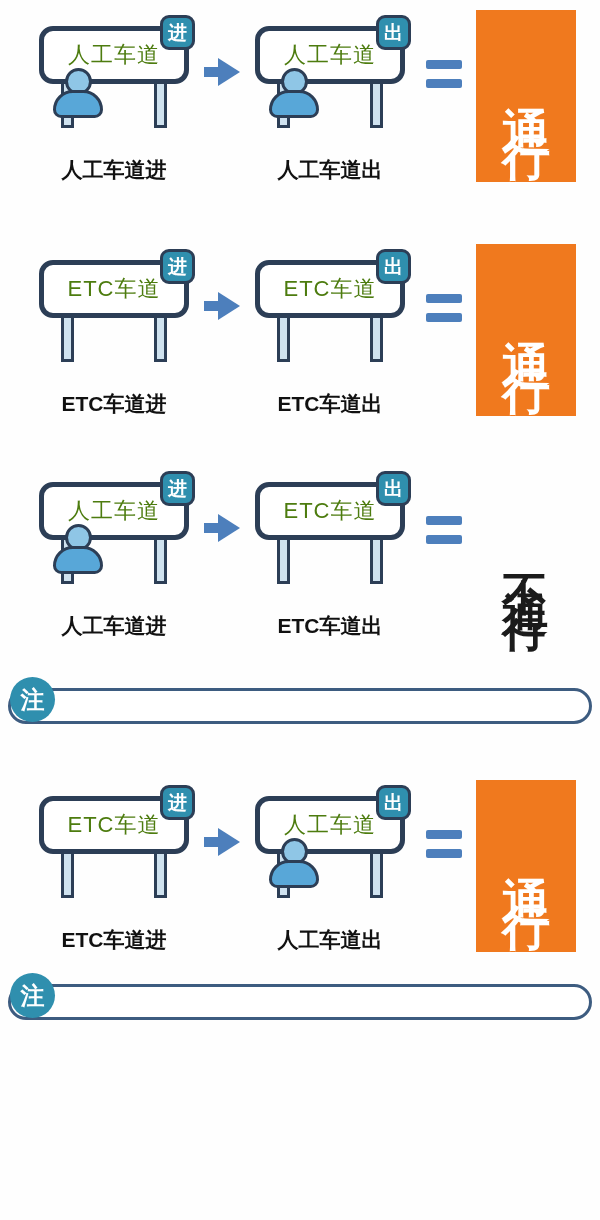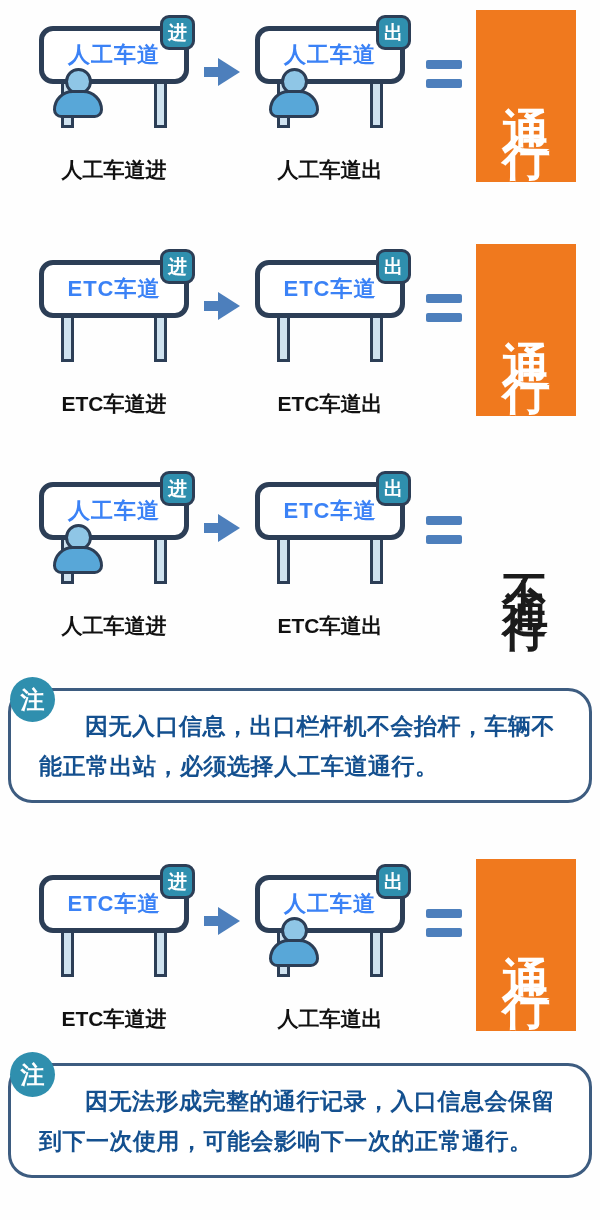--- a/index.html
+++ b/index.html
@@ -12,21 +12,21 @@
   .row-1 { padding-top:10px; }
   .row-2 { margin-top:60px; }
   .row-3 { margin-top:48px; }
   .row-4 { margin-top:56px; }
 
   .gate-group { width:172px; display:flex; flex-direction:column; align-items:center; }
   .gate { position:relative; margin-top:16px; width:150px; height:102px; }
   .sign { position:relative; width:150px; height:58px; background:#ffffff;
           border:5px solid #2c3e56; border-radius:14px;
           display:flex; align-items:center; justify-content:center; }
-  .sign-text { font-size:22px; font-weight:bold; color:#3b82f6; letter-spacing:1px; white-space:nowrap; }
+  .sign-text { font-size:22px; font-weight:normal; color:#4d7c0f; letter-spacing:1px; white-space:nowrap; }
   .badge { position:absolute; top:-16px; right:-11px; width:35px; height:35px;
            background:#2f8fae; border:3px solid #2c3e56; border-radius:9px;
            color:#ffffff; font-size:19px; font-weight:bold;
            display:flex; align-items:center; justify-content:center; }
   .legs { position:absolute; top:58px; left:22px; right:22px; display:flex; justify-content:space-between; }
   .leg { width:13px; height:44px; background:#cfe2ef; border:3px solid #2c3e56; border-top:none; }
   .person { position:absolute; left:14px; top:42px; width:50px;
             display:flex; flex-direction:column; align-items:center; }
   .person .head { width:27px; height:27px; border-radius:50%; background:#8fc6e6; border:3px solid #2c3e56; }
   .person .body { width:50px; height:28px; margin-top:-5px; background:#58a7d8;
@@ -174,21 +174,20 @@
     </div>
     <div class="equals-icon">
         <span></span>
         <span></span>
       </div>
     <div class="result no-pass">不通行</div>
   </div>
 
   <div class="note note-1">
     <div class="note-badge">注</div>
-    <div class="note-text">因无入口信息，出口栏杆机不会抬杆，车辆不能正常出站，必须选择人工车道通行。</div>
   </div>
 
   <div class="row row-4">
     <div class="gate-group">
       <div class="gate">
         <div class="sign">
           <span class="sign-text">ETC车道</span>
           <span class="badge">进</span>
         </div>
         <div class="legs">
@@ -218,16 +217,15 @@
     </div>
     <div class="equals-icon">
         <span></span>
         <span></span>
       </div>
     <div class="result pass">通行</div>
   </div>
 
   <div class="note note-2">
     <div class="note-badge">注</div>
-    <div class="note-text">因无法形成完整的通行记录，入口信息会保留到下一次使用，可能会影响下一次的正常通行。</div>
   </div>
 
 </div>
 
 </body></html>

